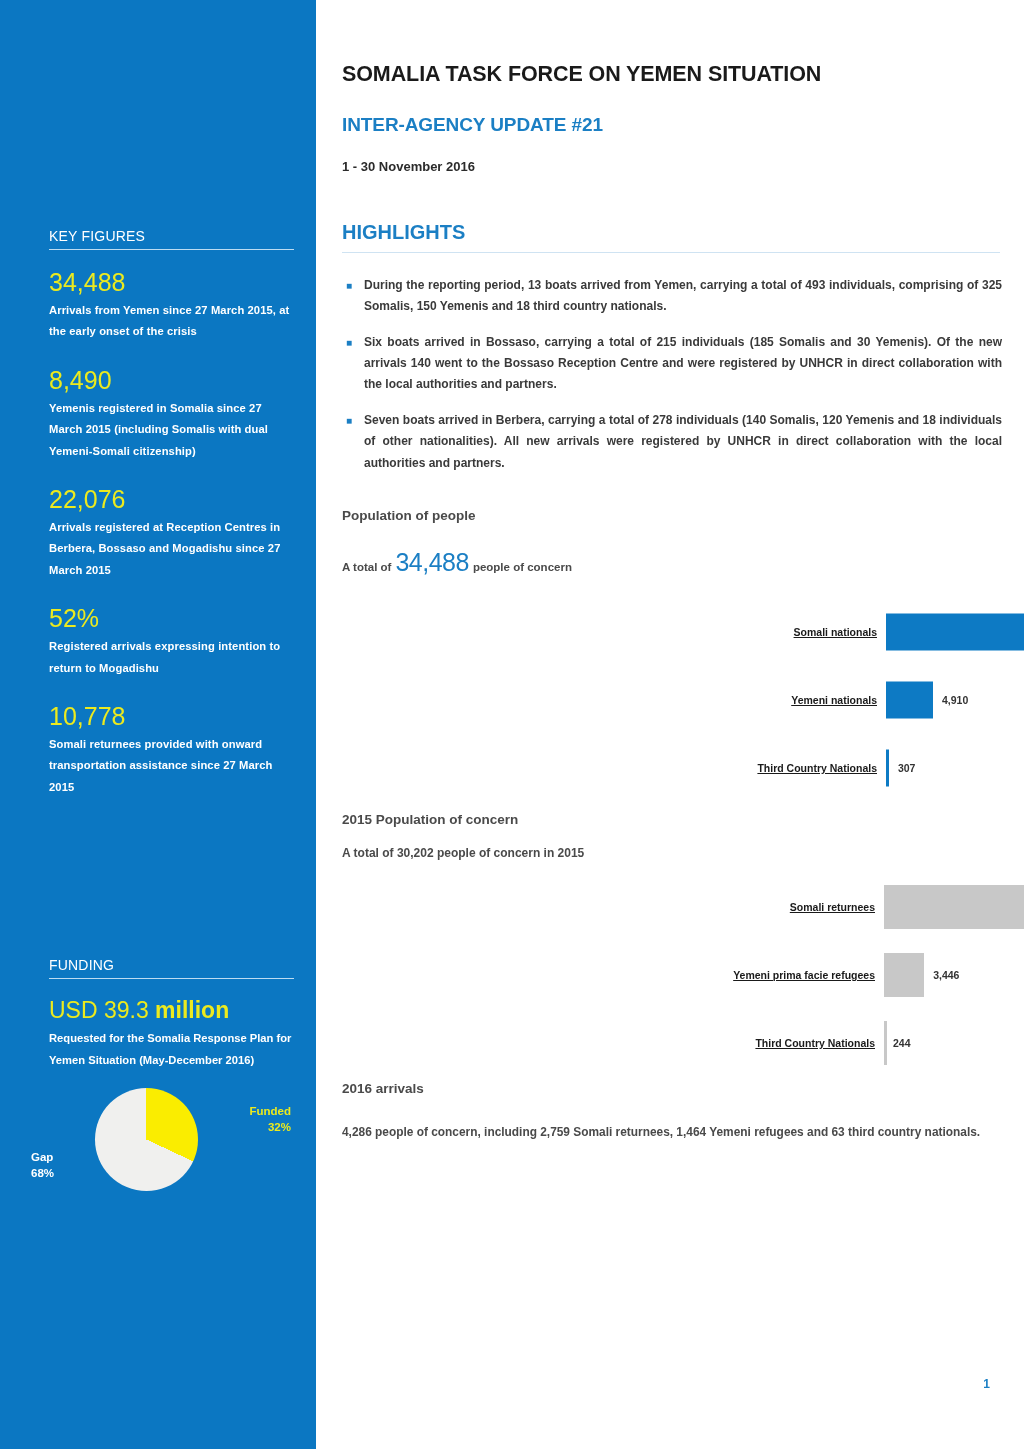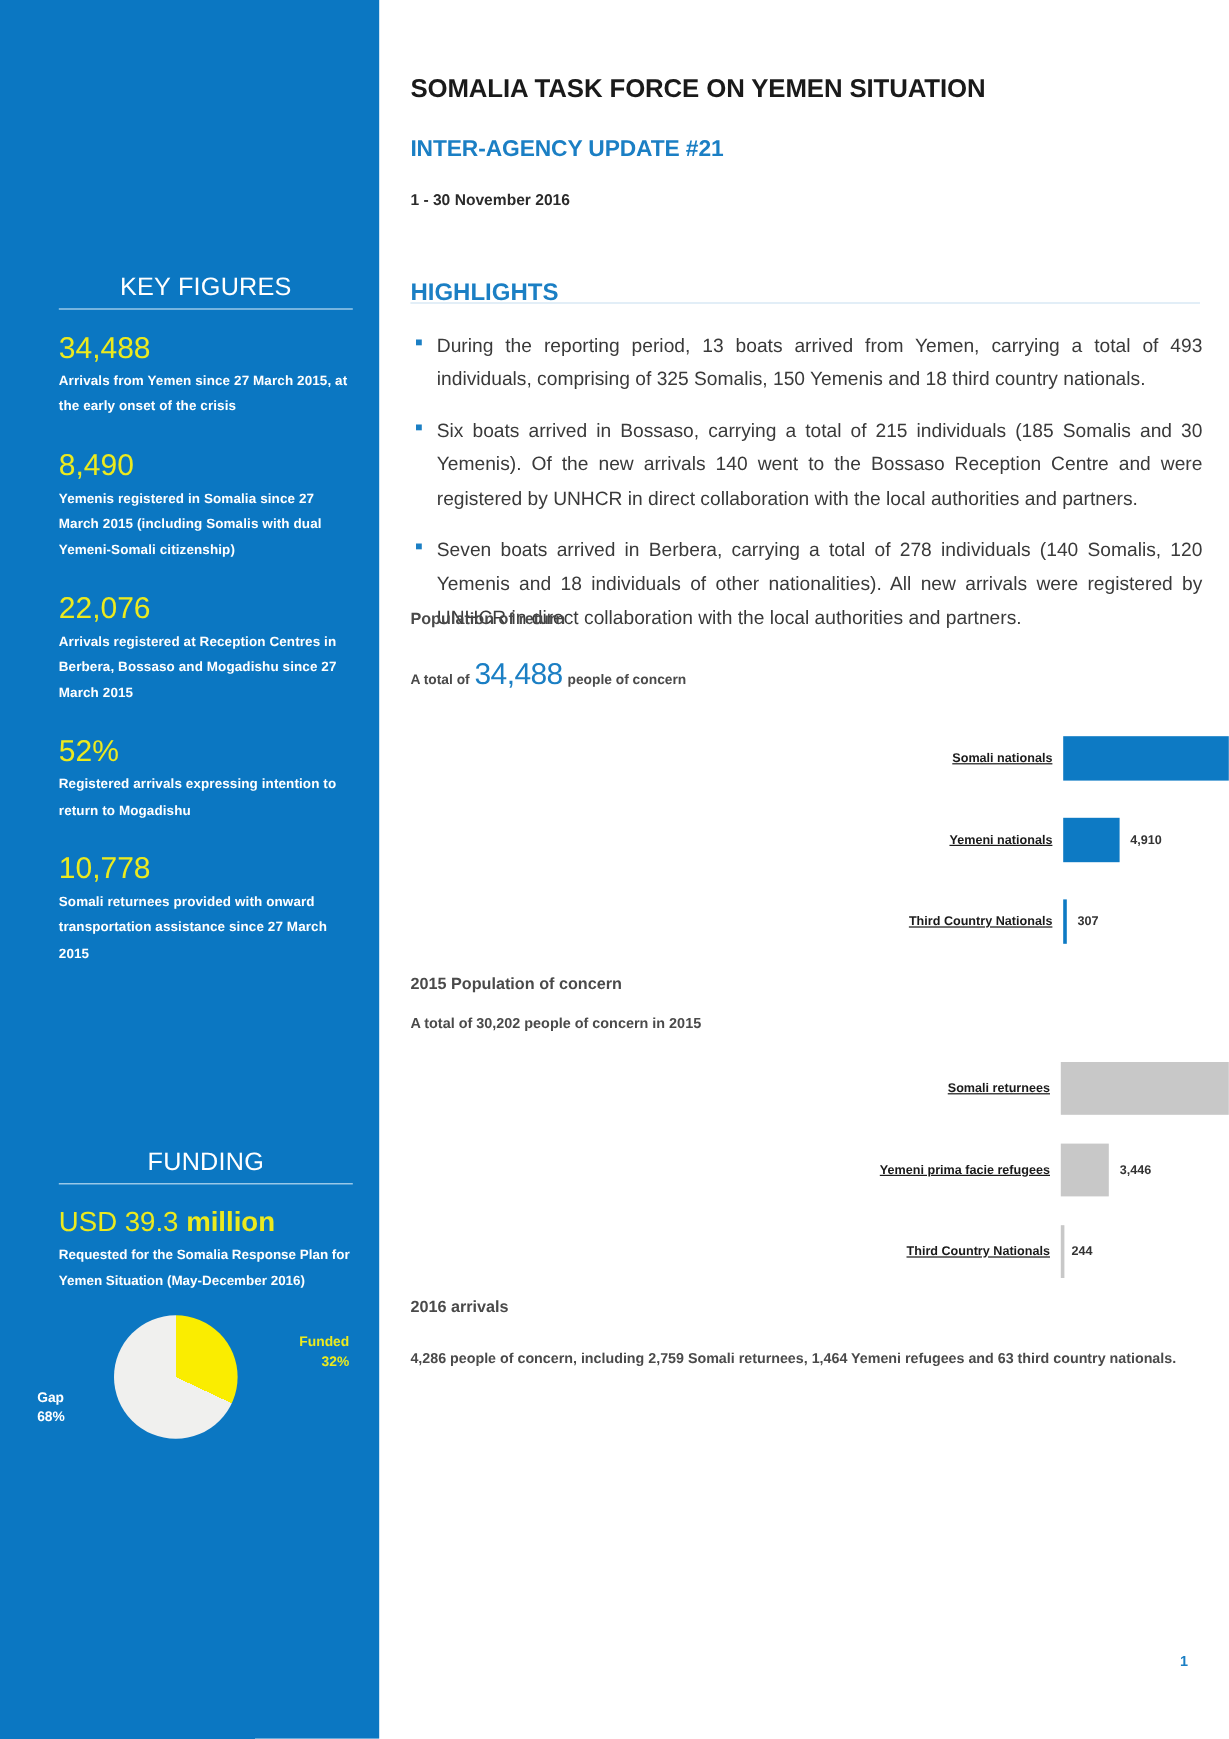--- a/index.html
+++ b/index.html
@@ -15,26 +15,25 @@
     background: #ffffff;
   }
 
   
   #sidebar {
     position: absolute; left: 0; top: 0;
     width: 316px; height: 1449px;
     background: #0b77c2;
   }
   .side-section-title {
-    font-size: 21px;
+    font-size: 14px;
     color: #ffffff;
     font-weight: 400;
     letter-spacing: .2px;
     padding-bottom: 5px;
-    text-align: center;
   }
   .side-rule {
     height: 1px;
     background: #bcdcf2;
     margin-bottom: 18px;
   }
   .kf-number {
     color: #ecea1e;
     font-size: 25px;
     font-weight: 400;
@@ -94,36 +93,36 @@
     font-size: 19px; font-weight: 700; color: #1b7fc4;
     letter-spacing: -.1px;
   }
   #doc-daterange {
     position: absolute; left: 26px; top: 159px;
     font-size: 13px; font-weight: 700; color: #2b2b2b;
   }
 
   #highlights-heading {
     position: absolute; left: 26px; top: 221px;
-    font-size: 20px; font-weight: 700; color: #1b7fc4; margin-top: 12px;
+    font-size: 20px; font-weight: 700; color: #1b7fc4;
   }
   #highlights-rule {
     position: absolute; left: 26px; top: 252px;
     width: 658px; height: 1px; background: #cfe3f2;
   }
 
   #bullets { position: absolute; left: 26px; top: 275px; width: 660px; }
   .bullet { display: flex; margin-bottom: 14px; }
   .bullet-marker {
     color: #1b7fc4; font-size: 10px; line-height: 21px;
     width: 22px; flex: 0 0 22px; padding-left: 4px;
   }
   .bullet-text {
-    font-size: 16px; line-height: 1.78; color: #3a3a3a;
-    text-align: justify; font-weight: 400; flex: 1;
+    font-size: 12px; line-height: 1.78; color: #3a3a3a;
+    text-align: justify; font-weight: 700; flex: 1;
   }
 
   .sec-head {
     font-size: 13.5px; font-weight: 700; color: #4a4a4a;
   }
   .sec-sub { font-size: 12px; color: #4a4a4a; font-weight: 600; }
 
   #poc-head { position: absolute; left: 26px; top: 508px; }
   #poc-total {
     position: absolute; left: 26px; top: 548px;
@@ -244,21 +243,21 @@
       <div class="bullet">
         <div class="bullet-marker">■</div>
         <div class="bullet-text">Six boats arrived in Bossaso, carrying a total of 215 individuals (185 Somalis and 30 Yemenis). Of the new arrivals 140 went to the Bossaso Reception Centre and were registered by UNHCR in direct collaboration with the local authorities and partners.</div>
       </div>
       <div class="bullet">
         <div class="bullet-marker">■</div>
         <div class="bullet-text">Seven boats arrived in Berbera, carrying a total of 278 individuals (140 Somalis, 120 Yemenis and 18 individuals of other nationalities). All new arrivals were registered by UNHCR in direct collaboration with the local authorities and partners.</div>
       </div>
     </div>
 
-    <div class="sec-head" id="poc-head">Population of return</div>
+    <div class="sec-head" id="poc-head">Population of people</div>
     <div id="poc-total">
       <span class="small">A total of</span>
       <span class="big">34,488</span>
       <span class="small">people of concern</span>
     </div>
 
     <div class="chart" id="chart-poc">
       <div class="bar-row">
         <div class="bar-label">Somali nationals</div>
         <div class="bar-fill" style="width: 280px; height: 37px; background: rgb(13, 122, 196);"></div>

